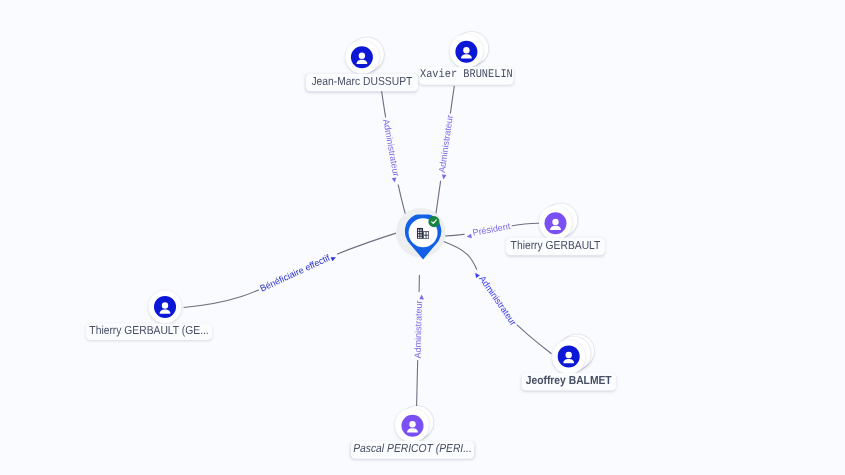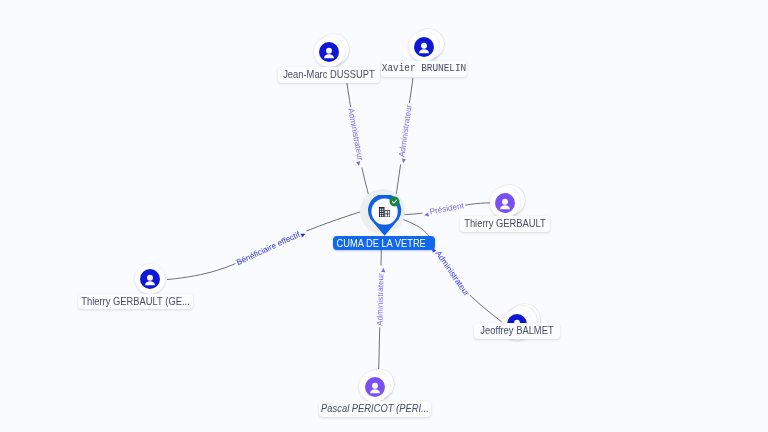--- a/index.html
+++ b/index.html
@@ -135,21 +135,21 @@
         <div class="pcirc back" style="left:4.3px;top:-2.8px;"></div>
         <div class="pcirc" style="left:0;top:0;">
           <div class="avatar" style="background:#0c18d6">
             <svg viewBox="0 0 24 24">
               <circle cx="12" cy="10.45" r="3.5" fill="#fff"></circle>
               <path d="M6.1 19.4 C6.1 16.3 8.7 14.8 12 14.8 C15.3 14.8 17.9 16.3 17.9 19.4 Z" fill="#fff"></path>
             </svg>
           </div>
         </div>
       </div>
-      <div class="nlabel" style="width: 86px; left: 474px; top: 323px;">
+      <div class="nlabel" style="width: 86px; left: 474px; top: 339px; font-weight: bold;">
         <span>Jeoffrey BALMET</span>
       </div>
       <div class="node" style="left: 359.3px; top: 371.4px; width: 30.6px; height: 30.6px;">
         <div class="pcirc back" style="left:4.3px;top:-2.8px;"></div>
         <div class="pcirc" style="left:0;top:0;">
           <div class="avatar" style="background:#7a50f4">
             <svg viewBox="0 0 24 24">
               <circle cx="12" cy="10.45" r="3.5" fill="#fff"></circle>
               <path d="M6.1 19.4 C6.1 16.3 8.7 14.8 12 14.8 C15.3 14.8 17.9 16.3 17.9 19.4 Z" fill="#fff"></path>
             </svg>
@@ -197,17 +197,14 @@
         <rect x="79" y="40" width="8" height="56"></rect>
         <rect x="62" y="64" width="42" height="8"></rect>
       </g>
     </svg>
     <svg style="position:absolute;left:21.2px;top:1.7px;" width="11" height="11" viewBox="0 0 12 12">
       <circle cx="6" cy="6" r="5.5" fill="#17853f"></circle>
       <path d="M3.75 6.15 L5.35 7.75 L8.35 4.35" stroke="#ffffff" stroke-width="1.15" fill="none" stroke-linecap="round" stroke-linejoin="round"></path>
     </svg>
   </div>
 
-  <div id="centerlabel" style="left: 332.6px; top: 235.9px; width: 102.4px;">
-    <span style="left: -42.5px;">CUMA DE LA VETRE</span>
-  </div>
 
 </div>
 
 </body></html>

